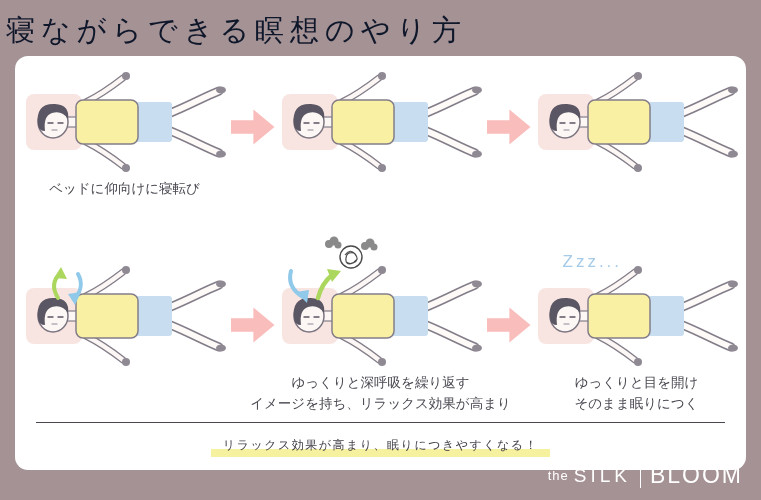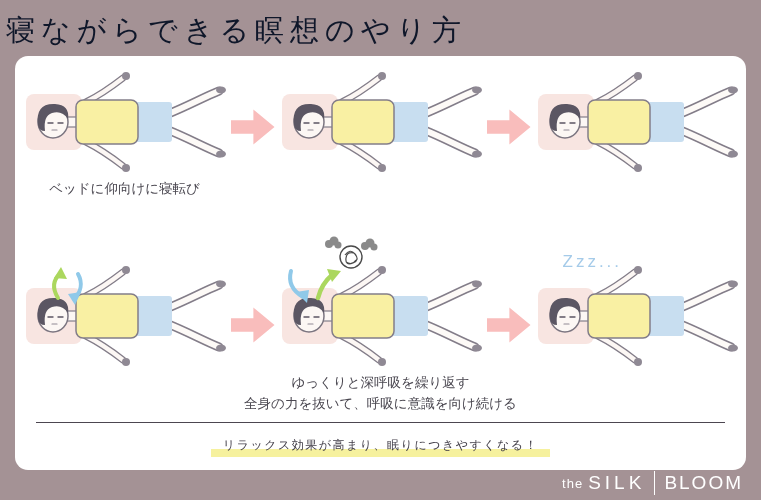--- a/index.html
+++ b/index.html
@@ -50,28 +50,28 @@
   .divider { border-top:1.5px solid #4c4650; width:95%; margin:4px auto 0; }
   .summary {
     flex:1; display:flex; align-items:center; justify-content:center;
     font-size:12px; color:#433f49; letter-spacing:1.5px;
   }
   .summary span {
     background:linear-gradient(transparent 58%, #f6f19e 58%);
     padding:0 12px 3px;
   }
   .logo {
-    position:absolute; right:18px; bottom:5px;
+    position:absolute; right:18px; bottom:11px;
     display:flex; align-items:center; gap:9px; color:#ffffff;
     font-family:"Liberation Sans","DejaVu Sans",sans-serif; font-weight:300;
   }
   .logo .the  { font-size:13px; letter-spacing:1px; align-self:center; margin-right:-4px; }
   .logo .silk { font-size:19px; letter-spacing:4px; }
   .logo .bar  { width:1px; height:24px; background:#ffffff; }
-  .logo .bloom{ font-size:19px; letter-spacing:2px; }
+  .logo .bloom{ font-size:23px; letter-spacing:2px; }
 </style>
 </head>
 <body>
 
 <div class="title">寝ながらできる瞑想のやり方</div>
 
 <div class="card">
 
   <div class="row row-1">
     <div class="step">
@@ -231,21 +231,21 @@
               <circle cx="89" cy="10" r="4"></circle>
               <circle cx="94" cy="7" r="4.5"></circle>
               <circle cx="98" cy="11" r="3.5"></circle>
             </g>
             <circle cx="75" cy="21" r="11" fill="#ffffff" stroke="#4a4a4a" stroke-width="1.4"></circle>
             <path d="M69,19 q5,-7 10,-1 q5,6 -2,9 q-8,3 -7,-5 q1,-7 8,-5 M70,26 q6,4 10,-2" stroke="#4a4a4a" stroke-width="1.2" fill="none"></path>
           </svg>
         </div>
       <div class="caption">
         <div>ゆっくりと深呼吸を繰り返す</div>
-        <div>全身の力を抜いて、呼吸に意識を向け続ける</div>
+        <div>イメージを持ち、リラックス効果が高まり</div>
       </div>
     </div>
     <div class="flow-arrow-wrap">
       <div class="flow-arrow"></div>
     </div>
     <div class="step">
       <div class="zzz">Zzz...</div>
       <div class="illus">
           <svg viewBox="0 0 210 134" xmlns="http://www.w3.org/2000/svg">
             <rect x="6" y="52" width="56" height="56" rx="8" fill="#f8e5e1"></rect>
@@ -263,20 +263,24 @@
             <circle cx="106" cy="126" r="4" fill="#8f8994"></circle>
             <rect x="114" y="60" width="38" height="40" rx="3" fill="#c8def0"></rect>
             <rect x="46" y="75" width="14" height="10" fill="#fcf7f4" stroke="#837d89" stroke-width="1.2"></rect>
             <rect x="56" y="58" width="62" height="44" rx="7" fill="#f9f0a3" stroke="#837d89" stroke-width="1.5"></rect>
             <ellipse cx="33" cy="80" rx="15" ry="16" fill="#fcf7f4" stroke="#7b7580" stroke-width="1.5"></ellipse>
             <path d="M18,83 Q15,61 35,62 Q50,63 48,77 Q42,68 32,71 Q23,74 25,89 Q19,89 18,83 Z" fill="#5b5663"></path>
             <path d="M28,81 h5 M38,81 h5" stroke="#5b5663" stroke-width="1.4" fill="none" stroke-linecap="round"></path>
             <path d="M32,88 h5" stroke="#8f8994" stroke-width="1.2" fill="none" stroke-linecap="round"></path>
           </svg>
         </div>
+      <div class="caption">
+        <div>ゆっくりと目を開け</div>
+        <div>そのまま眠りにつく</div>
+      </div>
     </div>
   </div>
 
   <div class="divider"></div>
   <div class="summary">
     <span>リラックス効果が高まり、眠りにつきやすくなる！</span>
   </div>
 </div>
 
 <div class="logo">

